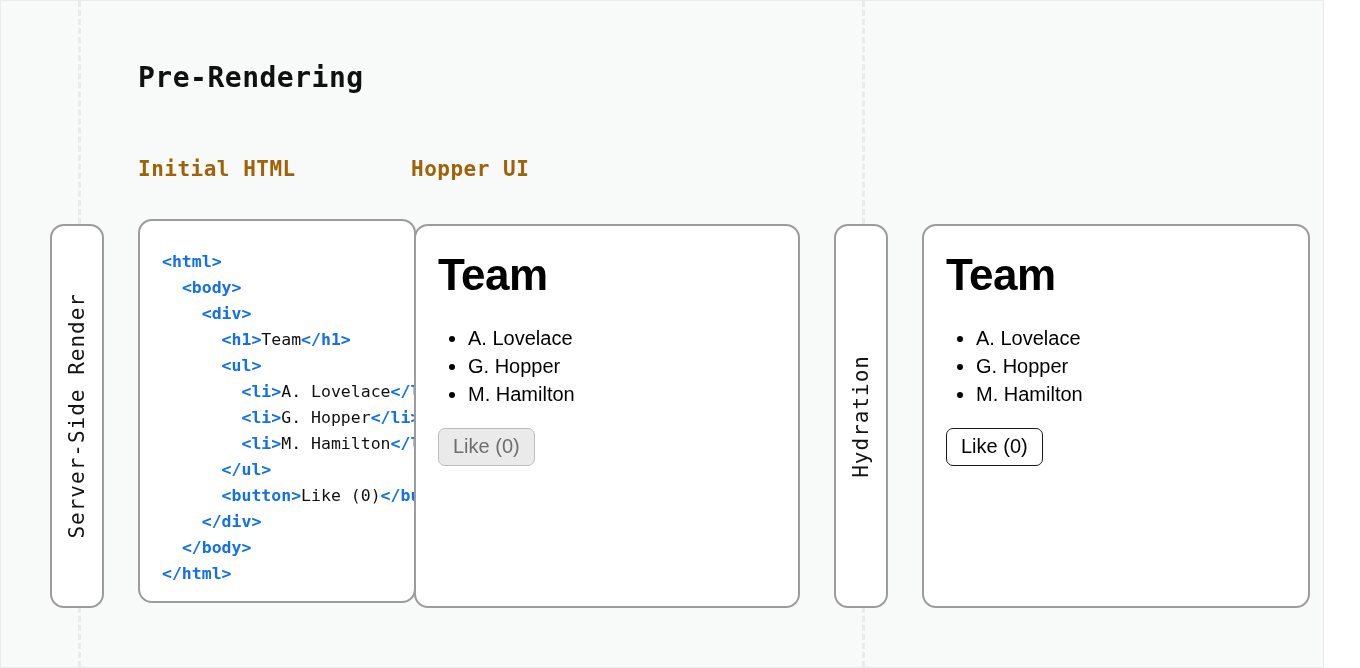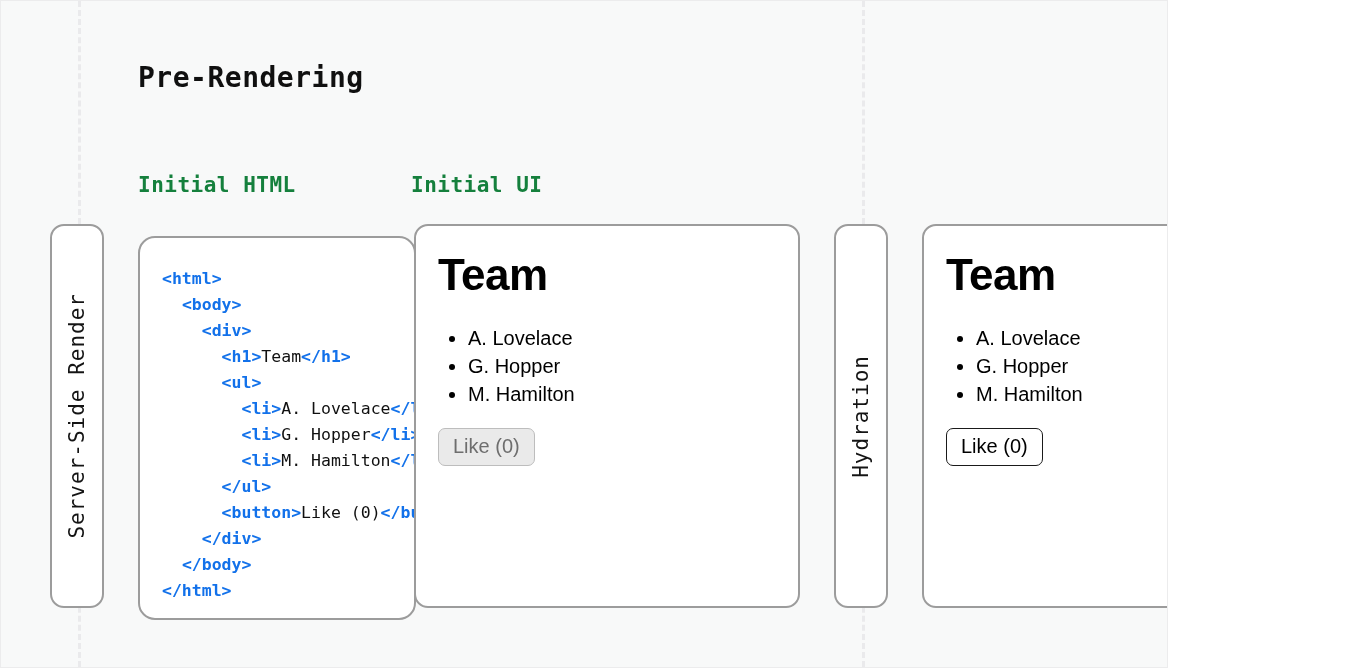--- a/index.html
+++ b/index.html
@@ -2,21 +2,21 @@
 <html><head>
 <meta charset="utf-8">
 <style>
   html, body {
     margin: 0;
     padding: 0;
     background: #ffffff;
   }
   .canvas {
     position: relative;
-    width: 1168px;
+    width: 1324px;
     height: 668px;
     background: #f8f9f9;
     box-sizing: border-box;
     border: 1px solid #ececed;
     overflow: hidden;
     font-family: "DejaVu Sans", sans-serif;
   }
 
   
   .guide {
@@ -38,26 +38,26 @@
     font-size: 28px;
     font-weight: 700;
     letter-spacing: 0.5px;
     color: #101010;
     white-space: nowrap;
   }
 
   
   .col-head {
     position: absolute;
-    top: 172px;
+    top: 156px;
     font-family: "DejaVu Sans Mono", monospace;
     font-size: 21px;
     font-weight: 700;
     letter-spacing: 0.5px;
-    color: #15803d;
+    color: #a16207;
     white-space: nowrap;
   }
   .head-html  { left: 137px; }
   .head-iui   { left: 410px; }
   .head-inter { left: 921px; }
 
   
   .phase-bar {
     position: absolute;
     top: 223px;
@@ -90,24 +90,23 @@
     background: #ffffff;
     border: 2px solid #9c9c9c;
     border-radius: 14px;
     box-sizing: border-box;
     overflow: hidden;
   }
 
   
   .card-code {
     left: 137px;
-    top: 235px;
+    top: 218px;
     width: 278px;
     height: 384px;
-    border-radius: 17px;
   }
   .code-block {
     position: absolute;
     left: 22px;
     top: 28px;
     font-family: "DejaVu Sans Mono", monospace;
     font-size: 16.5px;
     line-height: 26px;
     color: #101010;
     white-space: pre;
@@ -175,21 +174,21 @@
 <body>
 
 <div class="canvas">
 
   <div class="guide guide-left"></div>
   <div class="guide guide-right"></div>
 
   <div class="title">Pre-Rendering</div>
 
   <div class="col-head head-html">Initial HTML</div>
-  <div class="col-head head-iui">Initial UI</div>
+  <div class="col-head head-iui">Hopper UI</div>
 
   <div class="phase-bar bar-ssr">
     <span class="vlabel">Server-Side Render</span>
   </div>
 
   <div class="phase-bar bar-hydr">
     <span class="vlabel">Hydration</span>
   </div>
 
   <div class="card card-code">

